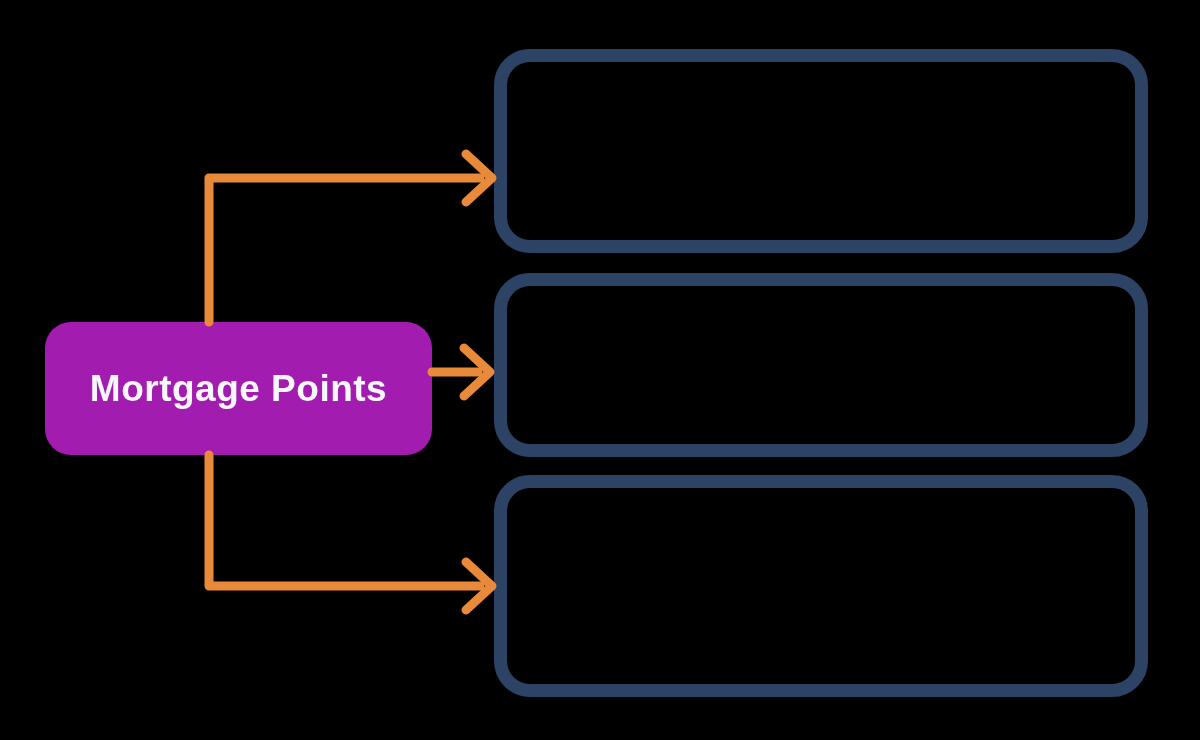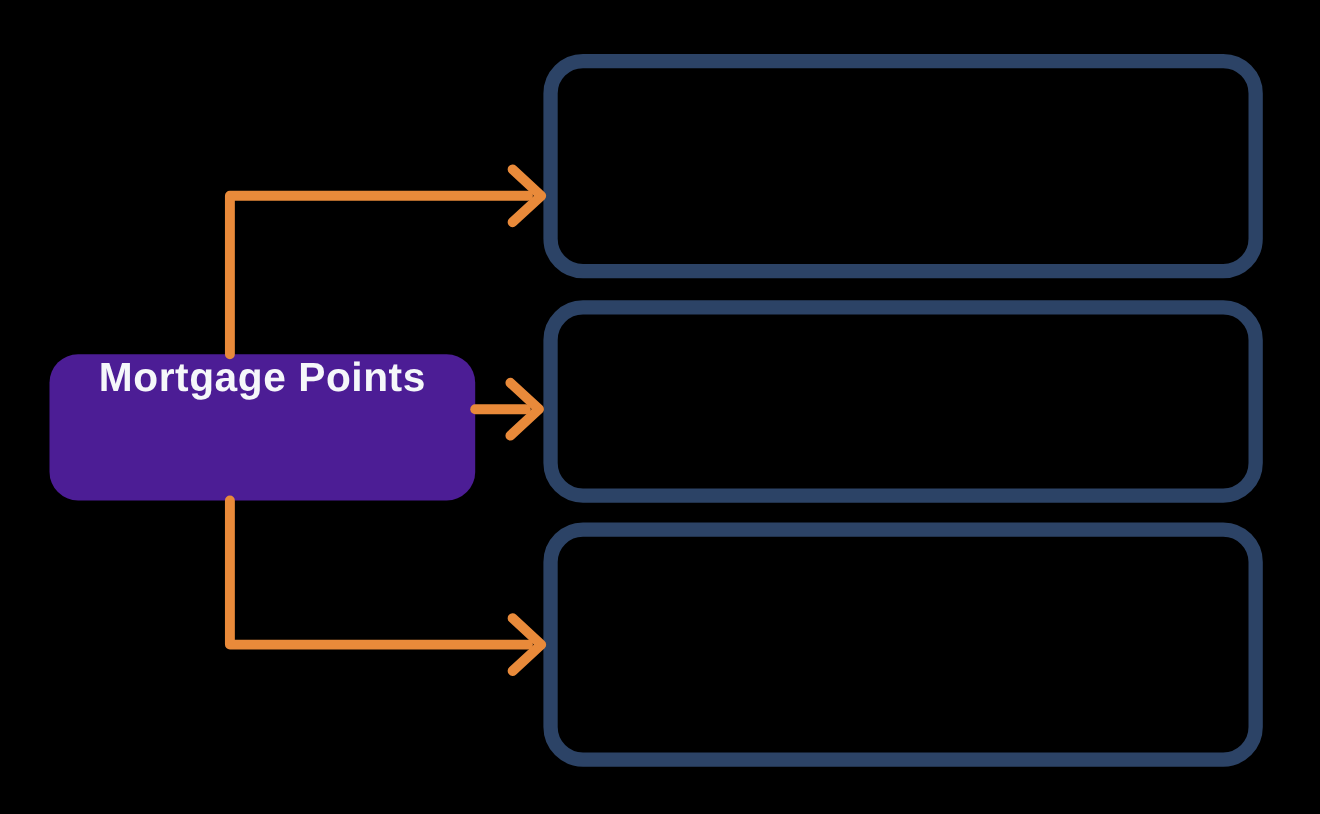--- a/index.html
+++ b/index.html
@@ -14,23 +14,24 @@
     background: #000000;
     overflow: hidden;
     font-family: "Liberation Sans", "DejaVu Sans", sans-serif;
   }
   .root-node {
     position: absolute;
     left: 45px;
     top: 322px;
     width: 387px;
     height: 133px;
-    background: #4c1d95;
+    background: #a21caf;
     border-radius: 26px;
     display: flex;
+    align-items: center;
     justify-content: center;
   }
   .root-label {
     color: #f5f7fa;
     font-size: 37px;
     font-weight: 700;
     letter-spacing: 0.5px;
     white-space: nowrap;
   }
   .branch-box {

